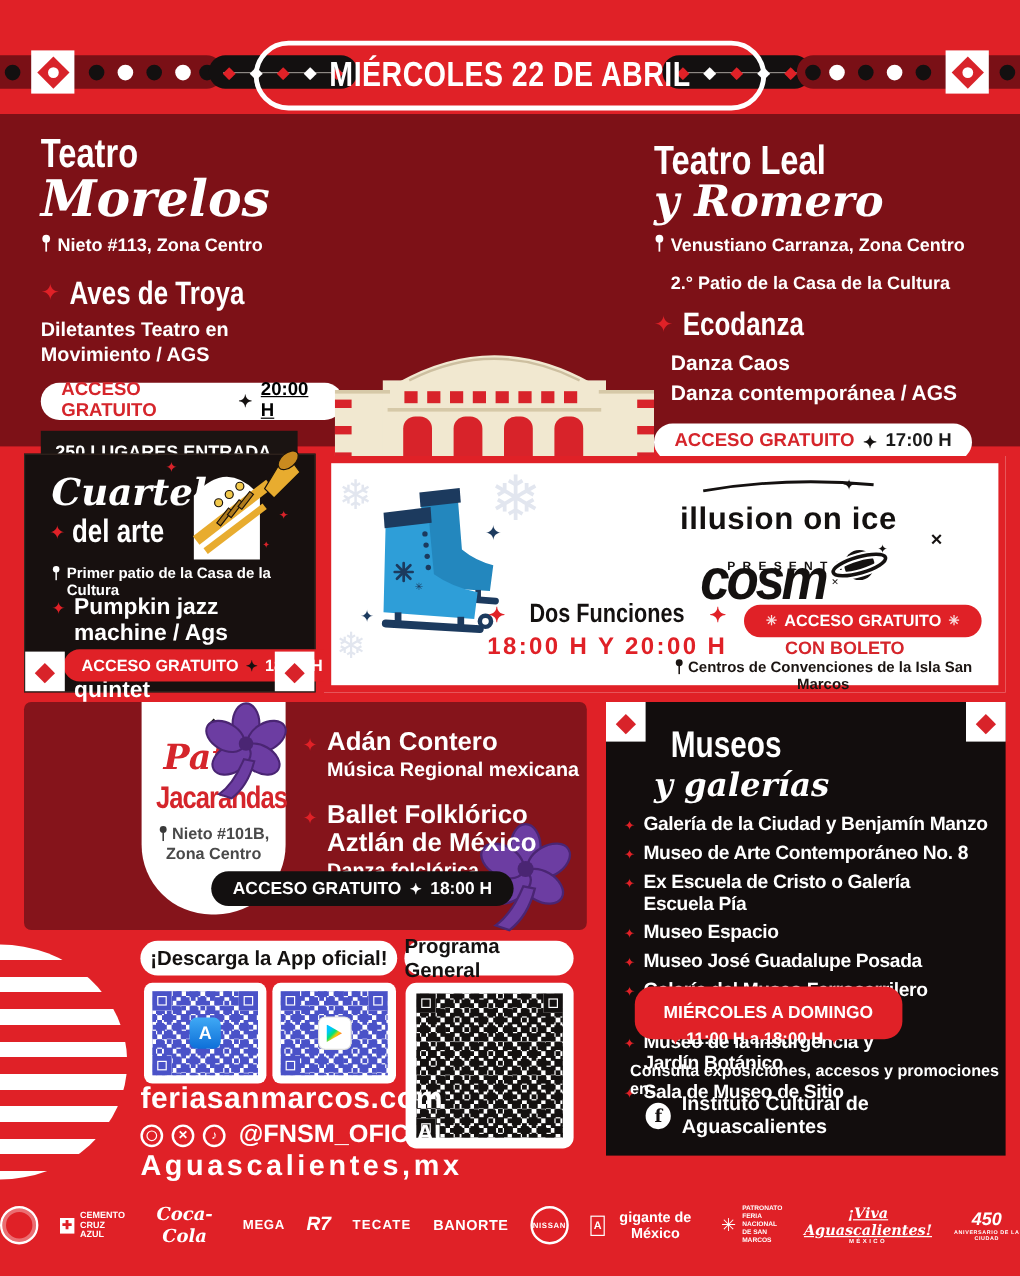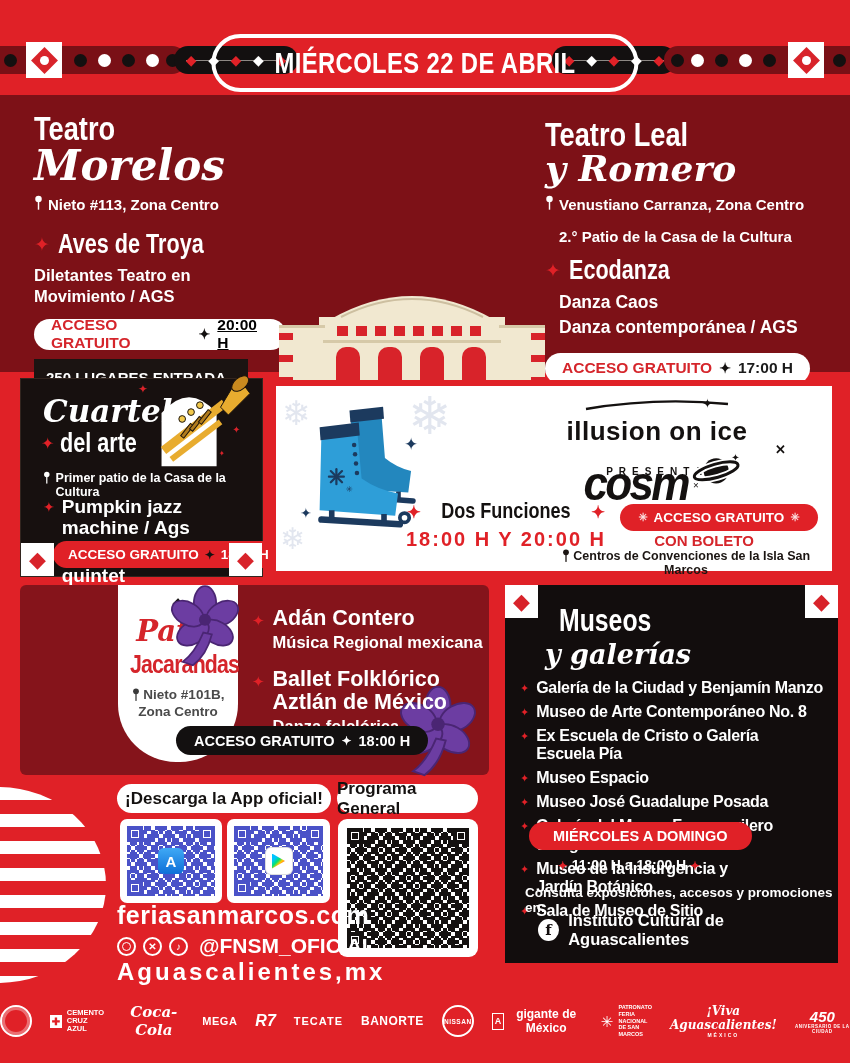--- a/index.html
+++ b/index.html
@@ -116,21 +116,21 @@
 
   
   .museos{left:505px;top:585px;width:333px;height:378px;background:#120D0D;color:#fff;}
   .mu-title{position:absolute;left:40px;top:18px;}
   .mu-t1{font-size:31px;font-weight:900;margin-left:14px;}
   .mu-t2{font-size:27px;margin-top:0px;}
   .mu-list{position:absolute;left:15px;top:94px;width:305px;list-style:none;margin:0;padding:0;}
   .mu-li{display:flex;gap:7px;align-items:flex-start;margin-bottom:6px;}
   .mu-li .event-star{font-size:11px;margin-top:3px;}
   .mu-li b{font-size:16px;font-weight:800;line-height:1.13;letter-spacing:-.3px;}
-  .mu-pill{left:24px;top:237px;height:28px;font-size:14.5px;padding:0 24px;}
+  .mu-pill{left:24px;top:237px;height:44px;font-size:14.5px;padding:0 24px;}
   .mu-hours{position:absolute;left:24px;top:272px;width:200px;text-align:center;font-size:14px;font-weight:800;}
   .mu-hours .event-star{font-size:12px;}
   .mu-consulta{position:absolute;left:20px;top:300px;font-size:13.5px;font-weight:bold;}
   .mu-fb{position:absolute;left:33px;top:326px;display:flex;align-items:center;gap:9px;}
   .fb-ic{width:22px;height:22px;border-radius:50%;background:#fff;color:#120D0D;display:grid;
          place-items:center;font-size:15px;font-weight:900;font-family:"DejaVu Serif",serif;}
   .mu-fb span.txt{font-size:16.5px;font-weight:bold;}
 
   
   .stripes{left:-108px;top:787px;width:214px;height:196px;border-radius:50%;
@@ -180,21 +180,21 @@
   .sp-r7 .txt{font-weight:900;font-style:italic;font-size:16px;}
   .sp-tecate .txt{font-weight:700;font-size:11px;letter-spacing:1px;}
   .sp-banorte .txt{font-weight:900;font-size:12px;letter-spacing:.5px;}
   .sp-nissan .circ{width:32px;height:32px;border:2px solid #fff;border-radius:50%;display:grid;
                    place-items:center;font-size:6.5px;font-weight:900;letter-spacing:.5px;box-sizing:border-box;}
   .gig-ic{width:15px;height:15px;border:1.5px solid #fff;display:grid;place-items:center;font-size:9px;font-weight:900;}
   .sp-gig .txt{font-weight:800;font-size:12px;}
   .pat-ic{font-size:15px;line-height:1;}
   .sp-pat .txt{font-size:5.5px;font-weight:900;line-height:1.25;text-align:left;}
   .sp-viva{flex-direction:column;gap:0;}
-  .sp-viva .txt{font-family:"DejaVu Serif",serif;font-style:italic;font-weight:bold;font-size:12px;}
+  .sp-viva .txt{font-family:"DejaVu Serif",serif;font-style:italic;font-weight:bold;font-size:12px;text-decoration:underline;}
   .sp-viva .sub{font-size:5px;letter-spacing:2px;font-weight:bold;}
   .sp-450{flex-direction:column;gap:0;}
   .sp-450 .txt{font-weight:900;font-size:15px;font-style:italic;line-height:1;}
   .sp-450 .sub{font-size:4.5px;font-weight:900;letter-spacing:.5px;}
 </style>
 </head>
 <body>
 
 <div class="poster">
 

